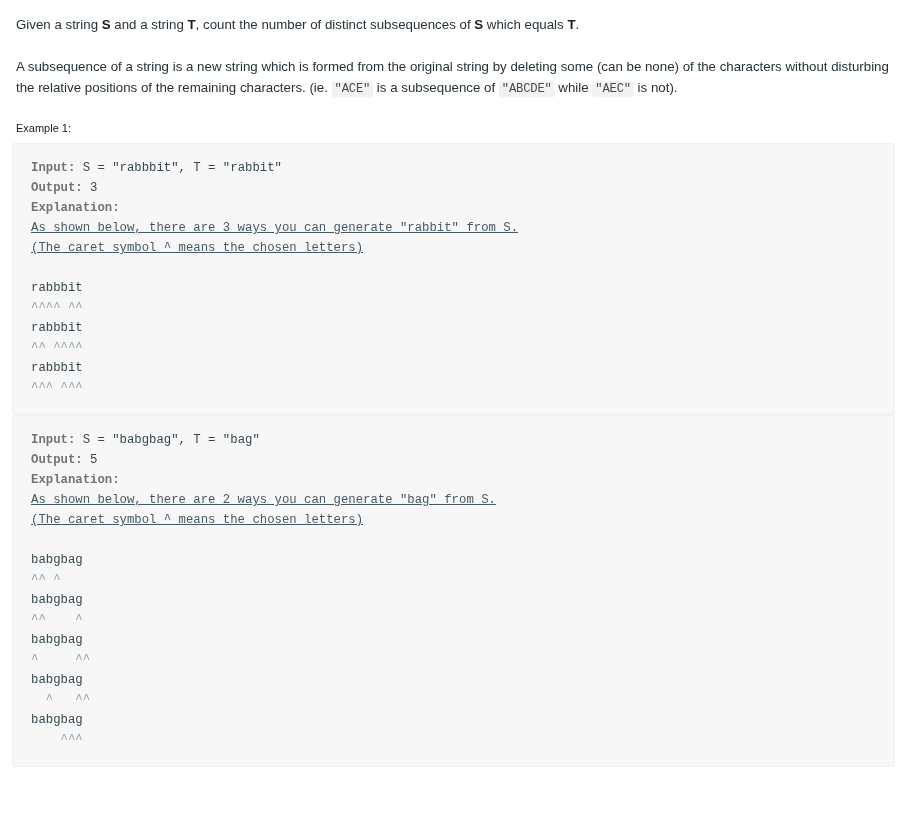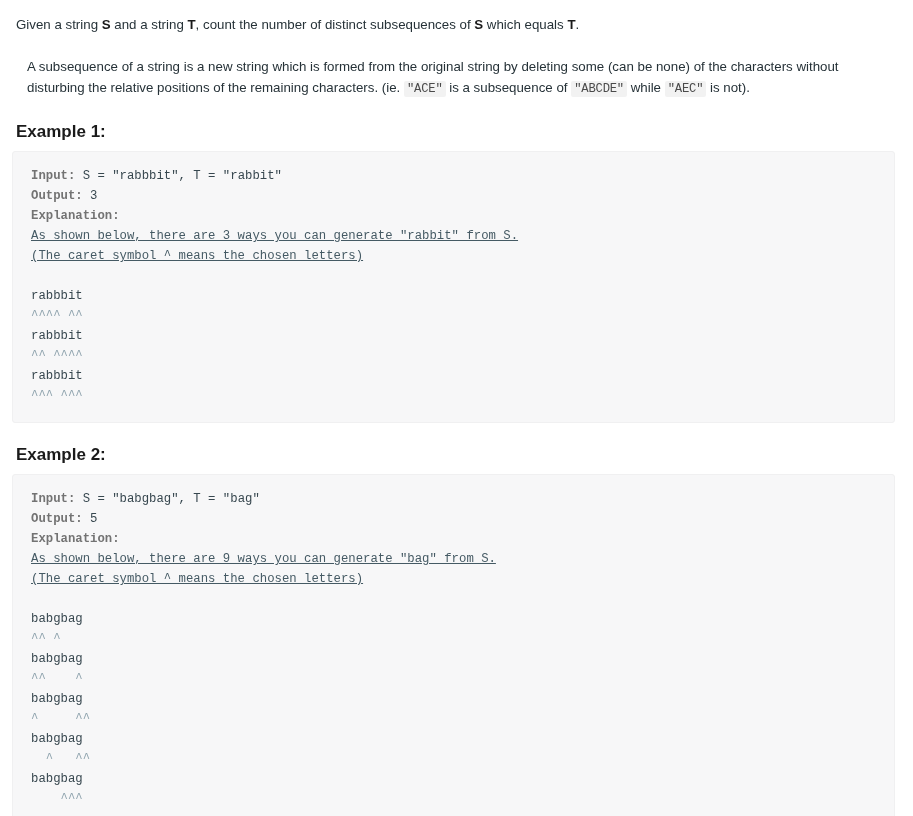--- a/index.html
+++ b/index.html
@@ -28,21 +28,20 @@
     line-height: 21px;
     color: #263238;
     margin: 0;
     padding: 0 10px 0 6px;
   }
   .p-intro {
     padding-top: 4px;
   }
   .p-def {
     padding-top: 21px;
-    margin-left: 11px;
   }
   .prose b {
     font-weight: bold;
     color: #1a1a1a;
   }
 
   
   code.inline {
     font-family: "Liberation Mono", "DejaVu Sans Mono", monospace;
     font-size: 12.2px;
@@ -50,22 +49,22 @@
     color: #4a4a4a;
     padding: 1px 3px;
     border-radius: 2px;
     letter-spacing: -0.2px;
     white-space: nowrap;
   }
 
   
   .example-heading {
     font-family: "Liberation Sans", sans-serif;
-    font-size: 17px;
-    font-weight: bold;
+    font-size: 11px;
+    font-weight: normal;
     color: #1a1a1a;
     margin: 0;
     padding: 22px 0 9px 6px;
   }
 
   
   .codeblock {
     background: #f7f7f8;
     border: 1px solid #f0f0f1;
     border-radius: 3px;
@@ -113,26 +112,25 @@
 <span class="sub-text">(The caret symbol ^ means the chosen letters)</span>
 
 <span>rabbbit</span>
 <span class="caret-row">^^^^ ^^</span>
 <span>rabbbit</span>
 <span class="caret-row">^^ ^^^^</span>
 <span>rabbbit</span>
 <span class="caret-row">^^^ ^^^</span></pre>
   </div>
 
-  <h3 class="example-heading">Example 2:</h3>
   <div class="codeblock">
     <pre class="code"><b>Input:</b><span> S = "babgbag", T = "bag"</span>
 <b>Output:</b><span> 5</span>
 <b>Explanation:</b>
-<span class="sub-text">As shown below, there are 9 ways you can generate "bag" from S.</span>
+<span class="sub-text">As shown below, there are 2 ways you can generate "bag" from S.</span>
 <span class="sub-text">(The caret symbol ^ means the chosen letters)</span>
 
 <span>babgbag</span>
 <span class="caret-row">^^ ^</span>
 <span>babgbag</span>
 <span class="caret-row">^^    ^</span>
 <span>babgbag</span>
 <span class="caret-row">^     ^^</span>
 <span>babgbag</span>
 <span class="caret-row">  ^   ^^</span>

